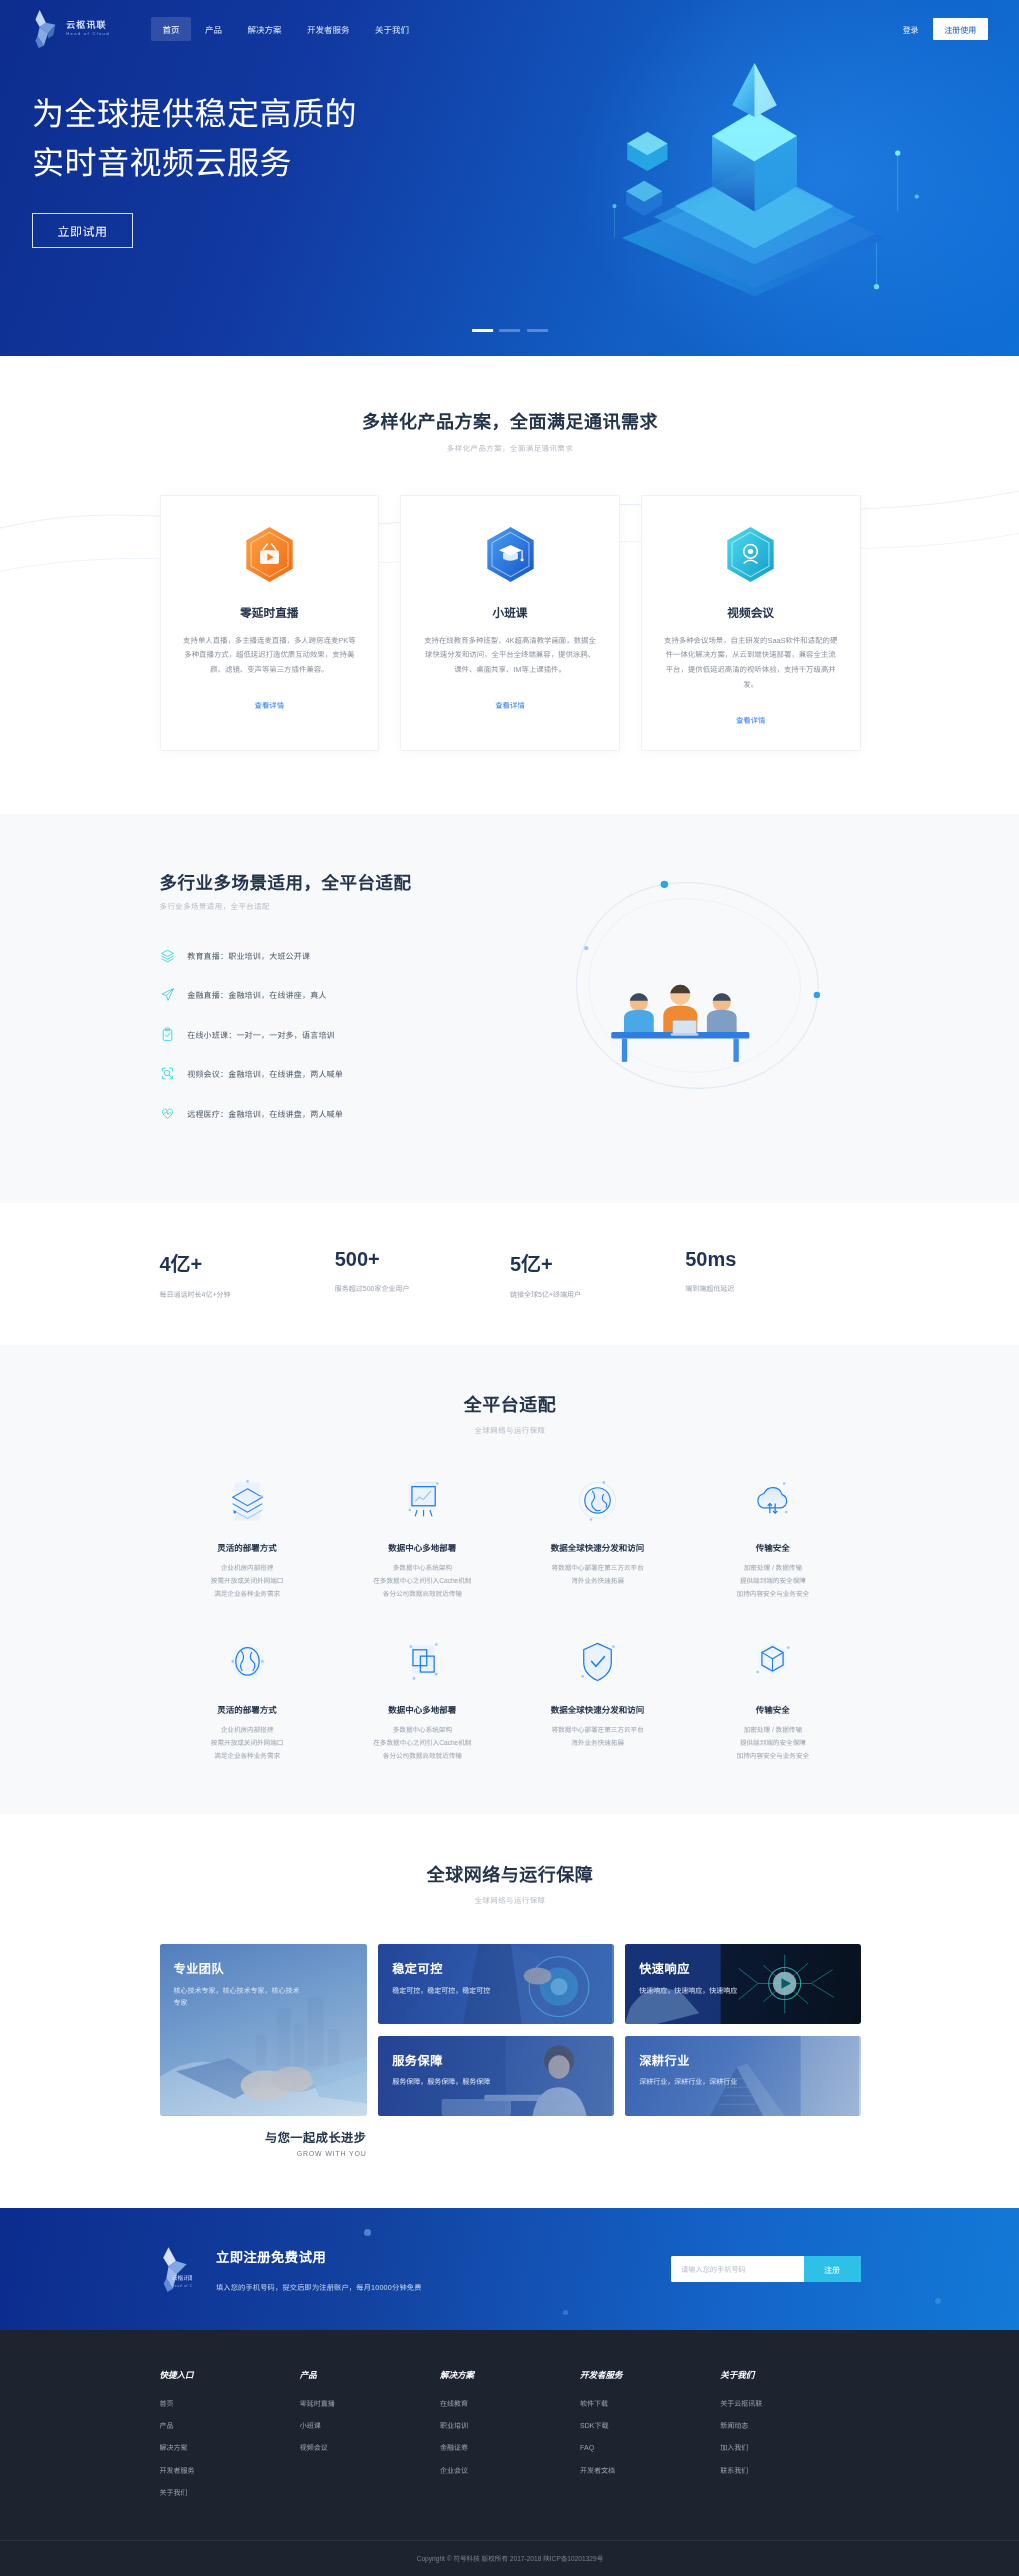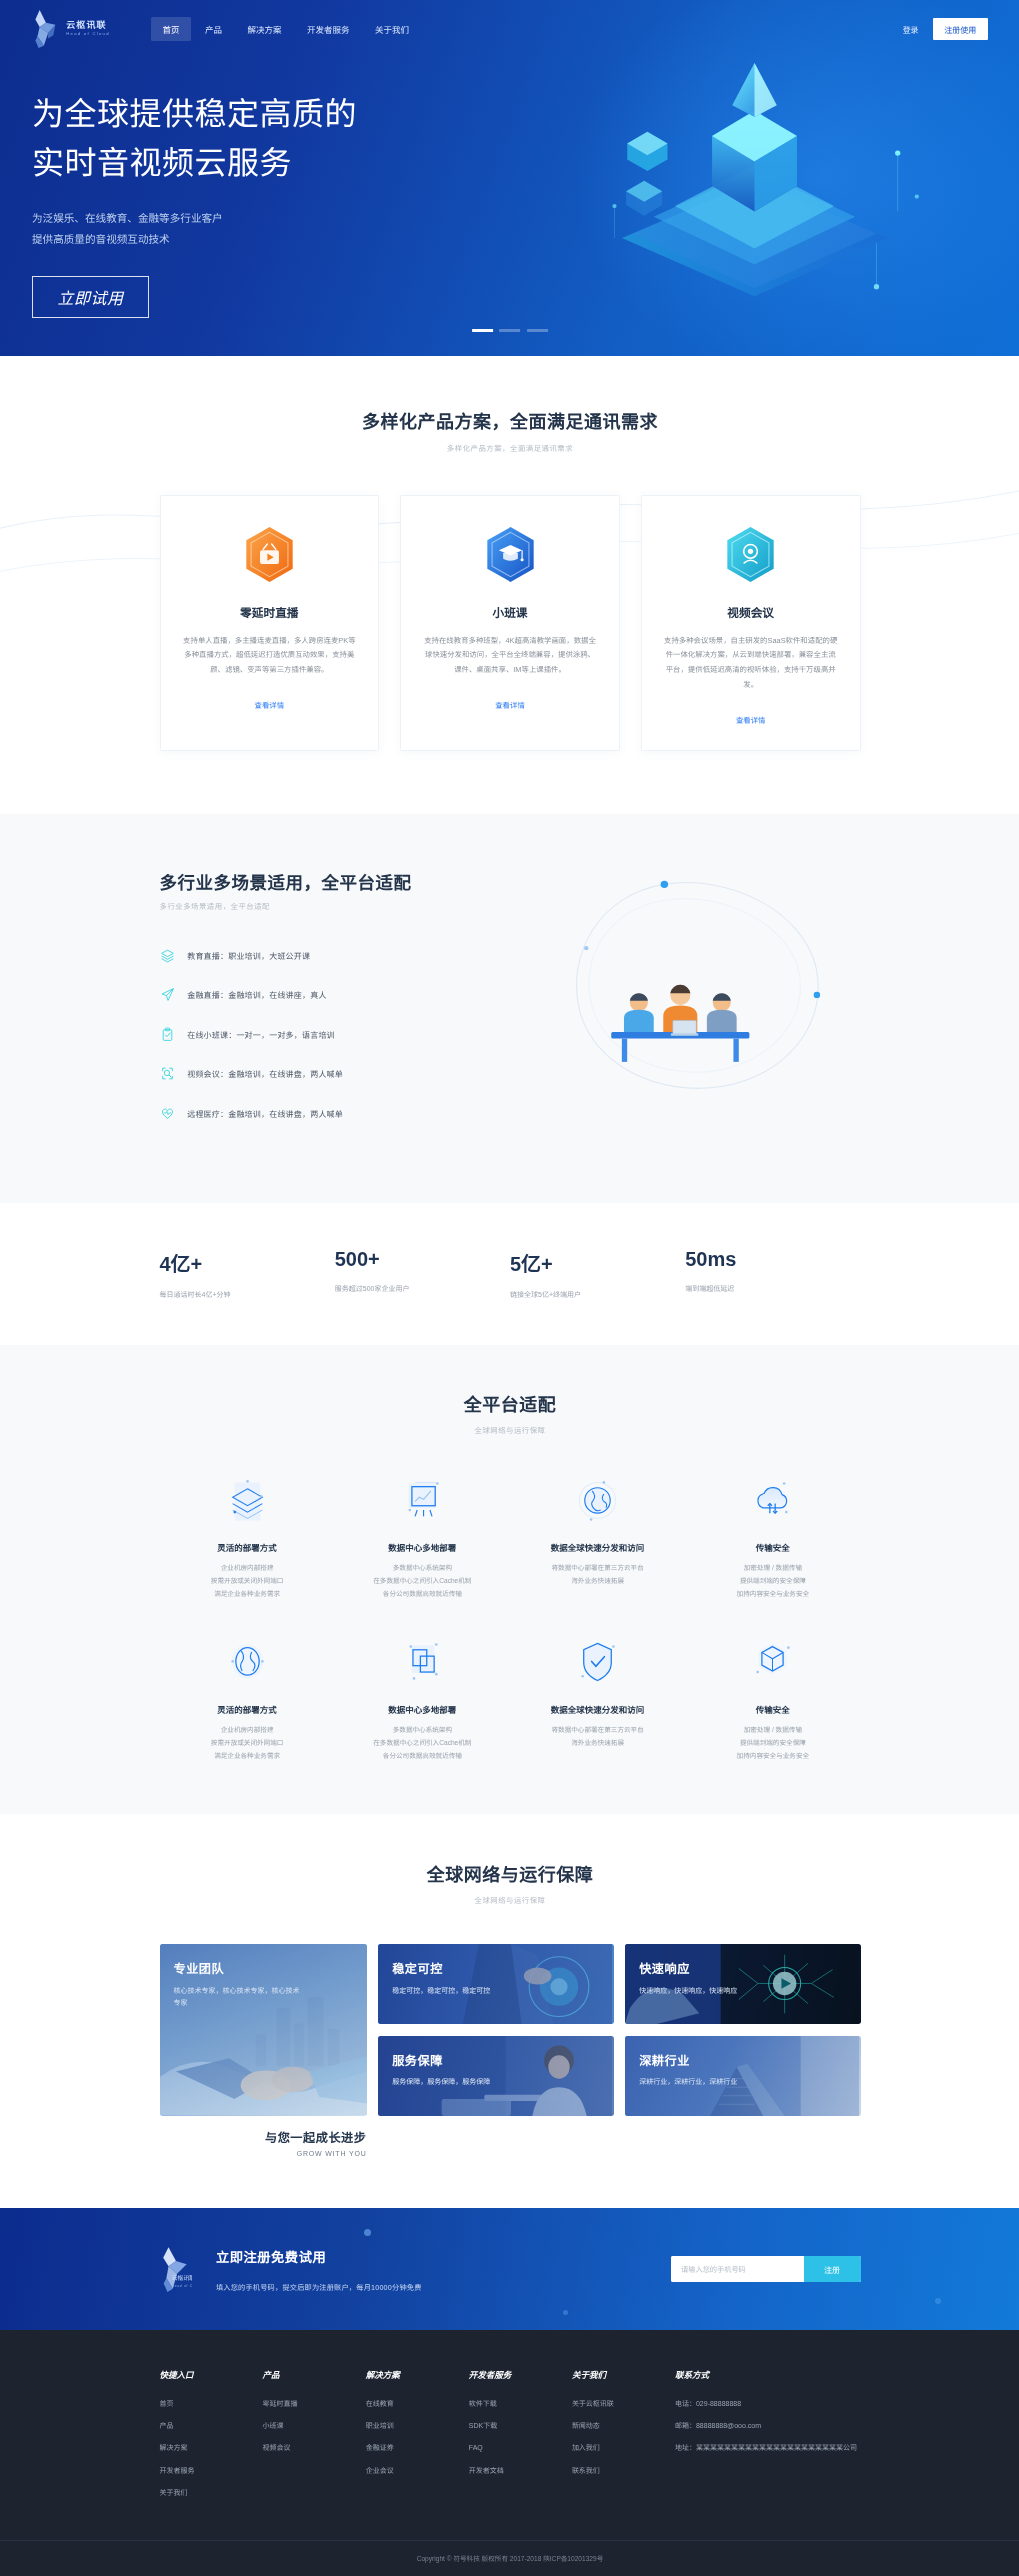--- a/index.html
+++ b/index.html
@@ -61,21 +61,21 @@
   .hero-copy { margin-left:32px; margin-top:32px; width:372px; }
   .hero-copy h1 {
     font-size:32px; line-height:1.52; color:#fff; font-weight:normal; letter-spacing:0.5px;
   }
   .hero-copy p.sub {
     margin-top:21px; font-size:10.6px; line-height:2.0; color:#bdd0ee; font-weight:300;
   }
   .hero-btn {
     margin-top:25.5px; display:inline-block;
     border:0.5px solid rgba(255,255,255,.85); color:#fff;
-    font-size:16px; padding:8px 24.4px; text-decoration:none; letter-spacing:0.5px;font-style:italic;
+    font-size:12px; padding:8px 24.4px; text-decoration:none; letter-spacing:0.5px;
   }
   .hero-art { position:absolute; right:69px; top:-10.6px; width:393px; height:297px; }
   .dots { position:absolute; bottom:24.4px; left:50%; transform:translateX(-50%); display:flex; gap:6.4px; z-index:6;}
   .dots span { display:block; width:21px; height:2.7px; background:rgba(255,255,255,.3); }
   .dots span.on { background:#fff; }
 
   
   .sec-title { text-align:center; }
   .sec-title h2 { font-size:18px; color:#24344a; font-weight:bold; letter-spacing:0.5px; }
   .sec-title .en { margin-top:8.5px; font-size:7.4px; color:#b5bcc6; letter-spacing:0.5px;}
@@ -220,24 +220,20 @@
         <a href="#" class="signup">注册使用</a>
       </div>
     </div>
 
     <div class="hero-inner">
       <div class="hero-copy">
         <h1>
           <span>为全球提供稳定高质的</span><br>
           <span>实时音视频云服务</span>
         </h1>
-        <p class="sub">
-          <span>为泛娱乐、在线教育、金融等多行业客户</span><br>
-          <span>提供高质量的音视频互动技术</span>
-        </p>
         <a href="#" class="hero-btn">立即试用</a>
       </div>
 
       <div class="hero-art">
         <svg width="393" height="297" viewBox="0 0 740 560">
           <defs>
             <linearGradient id="gA" x1="0" y1="0" x2="1" y2="1">
               <stop offset="0" stop-color="#74f0ff"></stop>
                 <stop offset="1" stop-color="#1f7fe0"></stop>
             </linearGradient>
@@ -830,26 +826,20 @@
         </div>
 
         <div class="fcol">
           <h5>关于我们</h5>
           <a href="#">关于云枢讯联</a>
           <a href="#">新闻动态</a>
           <a href="#">加入我们</a>
           <a href="#">联系我们</a>
         </div>
 
-        <div class="fcol wide">
-          <h5>联系方式</h5>
-          <span class="line">电话：029-88888888</span>
-          <span class="line">邮箱：88888888@ooo.com</span>
-          <span class="line">地址：某某某某某某某某某某某某某某某某某某某某某公司</span>
-        </div>
 
       </div>
     </div>
     <div class="copyright">Copyright © 符号科技 版权所有 2017-2018 陕ICP备10201329号</div>
   </footer>
 
 </div>
 
 
 </body></html>

